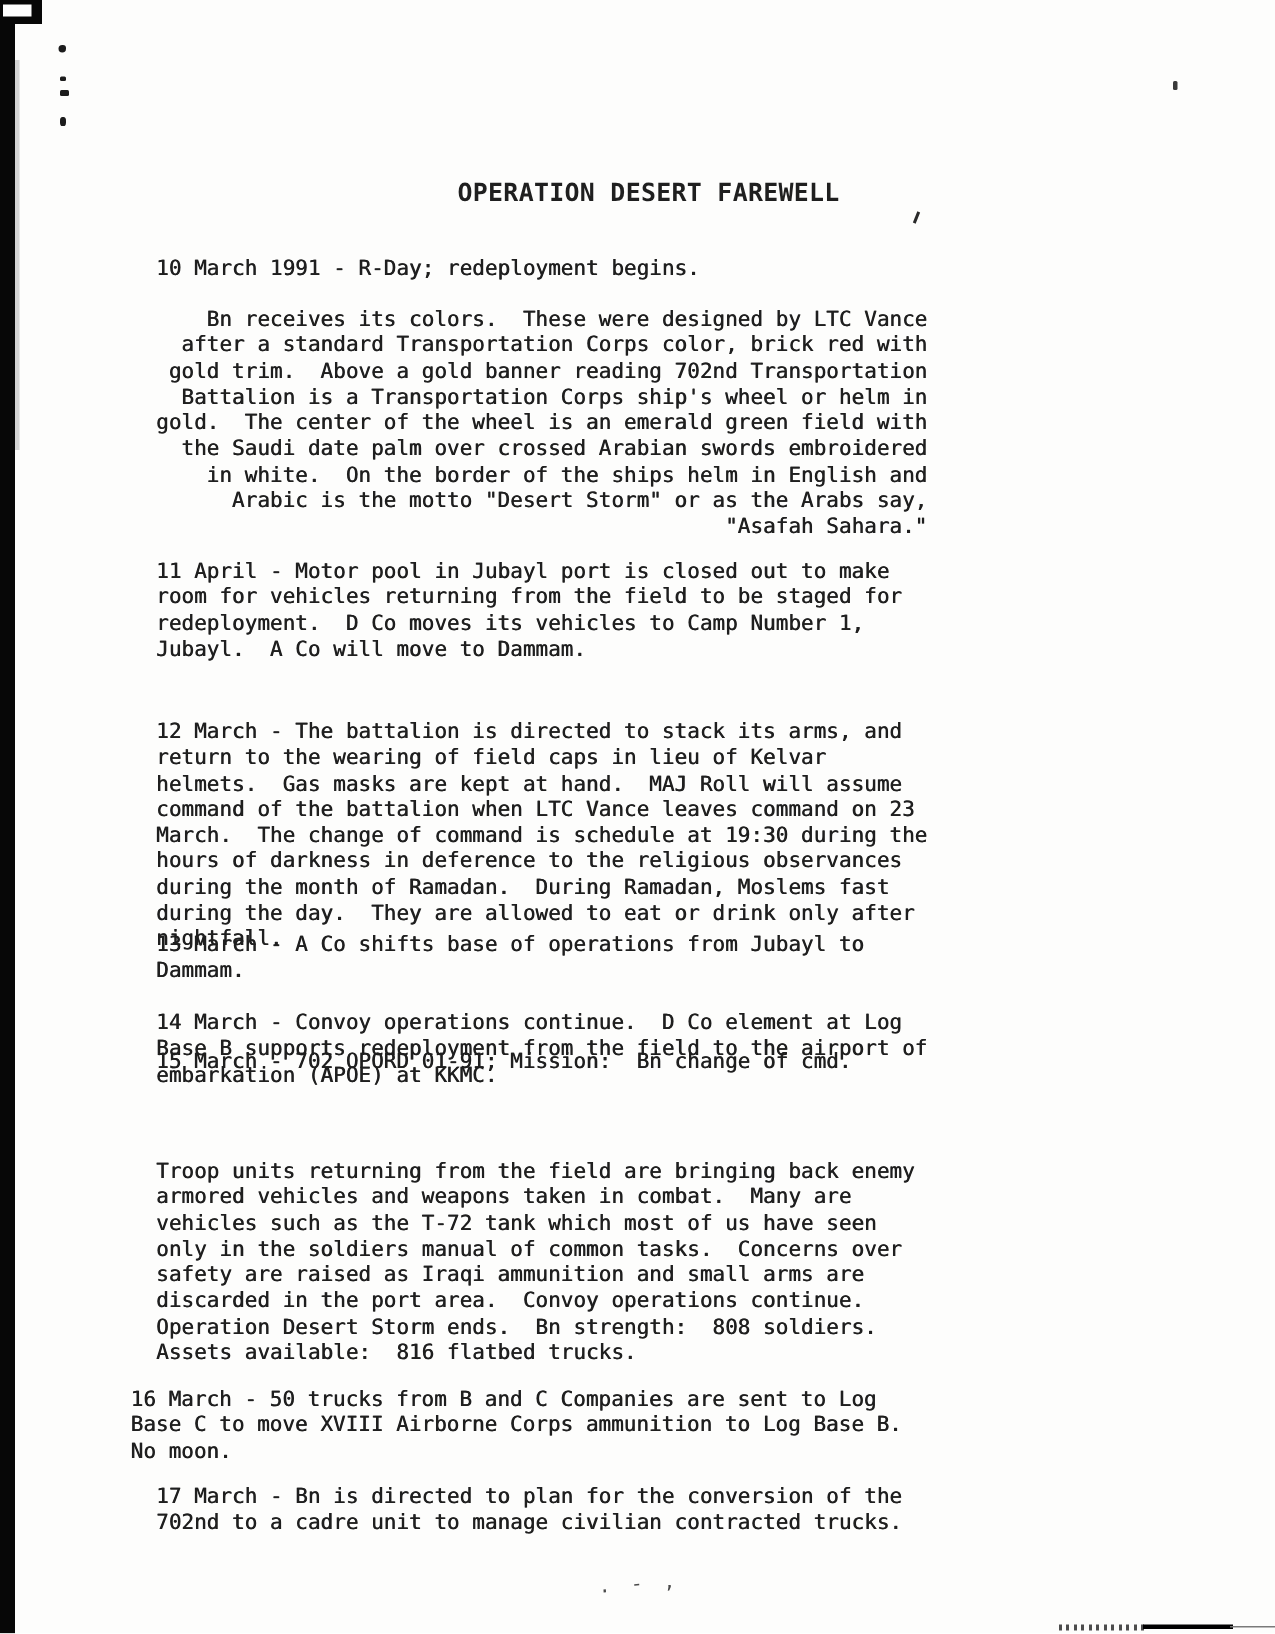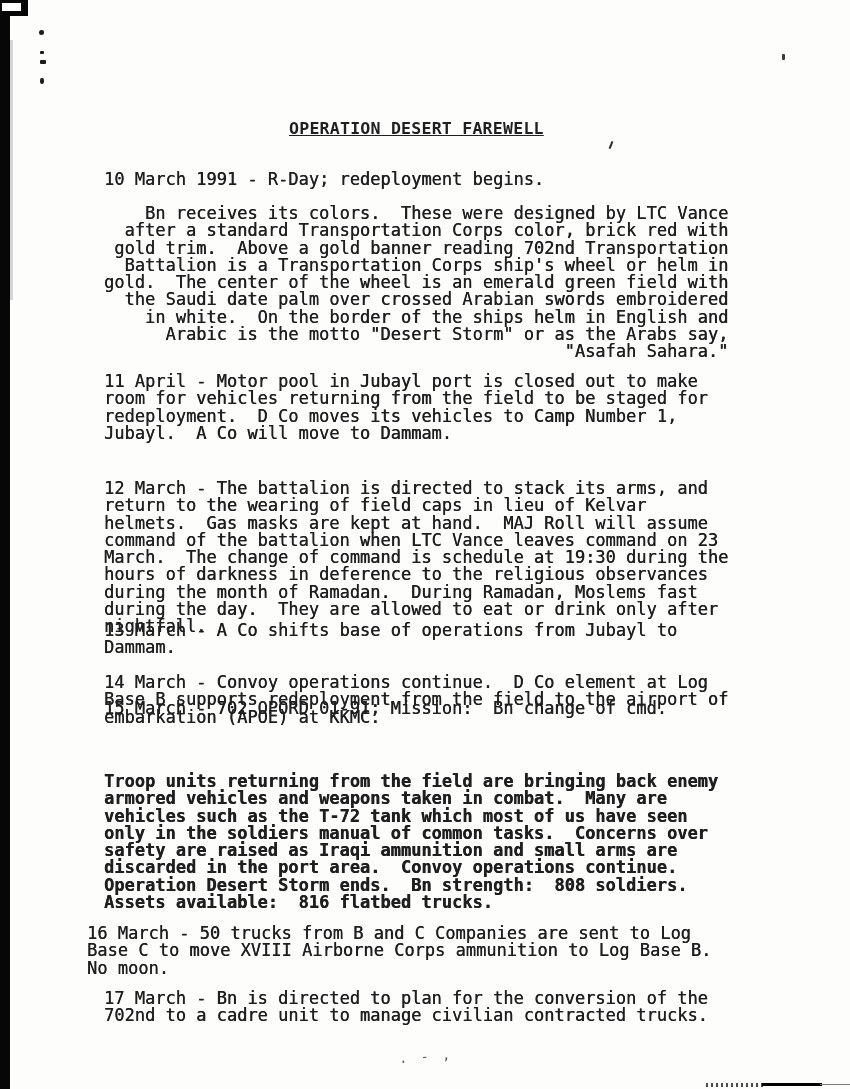--- a/index.html
+++ b/index.html
@@ -12,21 +12,21 @@
     width: 850px;
     height: 1089px;
     background: #fdfdfc;
     overflow: hidden;
     font-family: "DejaVu Sans Mono", "Liberation Mono", monospace;
     color: #1f1f1f;
   }
   
   .tw {
     position: absolute;
-    font-size: 17px;
+    font-size: 14px;
     line-height: 17.3px;
     white-space: pre;
     letter-spacing: 0px;
     text-shadow: 0.35px 0 0 currentColor;
   }
   .title {
     font-size: 16.6px;
     letter-spacing: 0.2px;
     font-weight: bold;
     text-shadow: none;
@@ -112,21 +112,21 @@
   <div class="edge-fringe"></div>
   <div class="corner-block"></div>
   <div class="corner-notch"></div>
   <div class="speck speck-1"></div>
   <div class="speck speck-2"></div>
   <div class="speck speck-3"></div>
   <div class="speck speck-4"></div>
   <div class="speck speck-tr"></div>
   <div class="stray-tick"></div>
 
-  <div class="tw title" style="left:289px; top:120px;text-decoration:underline;">OPERATION DESERT FAREWELL</div>
+  <div class="tw title" style="left:305px; top:120px;">OPERATION DESERT FAREWELL</div>
 
   <div class="tw" style="left:104px; top:171px;">10 March 1991 - R-Day; redeployment begins.</div>
 
   <div class="tw" style="left:104px; top:205px;text-align:right;">Bn receives its colors.  These were designed by LTC Vance
 after a standard Transportation Corps color, brick red with
 gold trim.  Above a gold banner reading 702nd Transportation
 Battalion is a Transportation Corps ship's wheel or helm in
 gold.  The center of the wheel is an emerald green field with
 the Saudi date palm over crossed Arabian swords embroidered
 in white.  On the border of the ships helm in English and
@@ -150,21 +150,21 @@
 
   <div class="tw" style="left:104px; top:622px;">13 March - A Co shifts base of operations from Jubayl to
 Dammam.</div>
 
   <div class="tw" style="left:104px; top:674px;">14 March - Convoy operations continue.  D Co element at Log
 Base B supports redeployment from the field to the airport of
 embarkation (APOE) at KKMC.</div>
 
   <div class="tw" style="left:104px; top:700px;">15 March - 702 OPORD 01-91; Mission:  Bn change of cmd.</div>
 
-  <div class="tw" style="left:104px; top:773px;font-weight:bold;">Troop units returning from the field are bringing back enemy
+  <div class="tw" style="left:104px; top:773px;">Troop units returning from the field are bringing back enemy
 armored vehicles and weapons taken in combat.  Many are
 vehicles such as the T-72 tank which most of us have seen
 only in the soldiers manual of common tasks.  Concerns over
 safety are raised as Iraqi ammunition and small arms are
 discarded in the port area.  Convoy operations continue.
 Operation Desert Storm ends.  Bn strength:  808 soldiers.
 Assets available:  816 flatbed trucks.</div>
 
   <div class="tw" style="left:87px; top:925px;">16 March - 50 trucks from B and C Companies are sent to Log
 Base C to move XVIII Airborne Corps ammunition to Log Base B.

